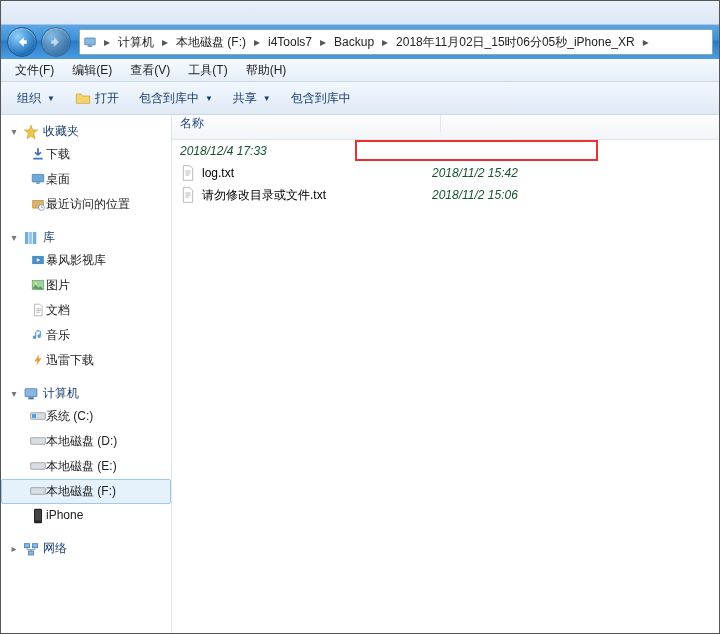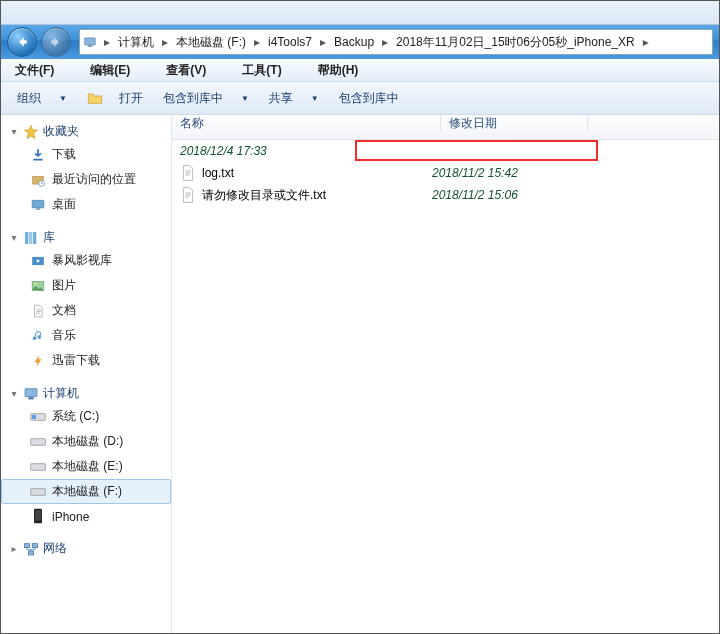--- a/index.html
+++ b/index.html
@@ -9,32 +9,32 @@
   
   .navbar{height:34px;background:linear-gradient(#5aa7e6,#3d8fd8 45%,#2a7bc8 46%,#4b9ce0);display:flex;align-items:center;padding:0 6px;gap:4px;}
   .navbtn{width:28px;height:28px;border-radius:50%;background:radial-gradient(circle at 35% 30%,#8fd0ff,#1f6fb7 70%);border:1px solid #1a5a95;display:flex;align-items:center;justify-content:center;box-shadow:inset 0 1px 2px rgba(255,255,255,.5);}
   .navbtn.fwd{filter:grayscale(.4) opacity(.7);}
   .navbtn svg{width:14px;height:14px;fill:#fff;}
   .bc-wrap{flex:1;display:flex;align-items:center;height:24px;background:#fff;border:1px solid #8aa;border-radius:2px;margin-left:4px;overflow:hidden;}
   .bc-icon{width:20px;display:flex;align-items:center;justify-content:center;}
   .bc-sep{width:14px;display:flex;align-items:center;justify-content:center;color:#555;}
   .bc-seg{padding:0 4px;white-space:nowrap;color:#222;cursor:default;}
   
-  .menubar{height:22px;background:linear-gradient(#f7fbff,#e4eef8);border-bottom:1px solid #cfd9e6;display:flex;align-items:center;padding:0 6px;gap:20px;font-weight:bold;}
+  .menubar{height:22px;background:linear-gradient(#f7fbff,#e4eef8);border-bottom:1px solid #cfd9e6;display:flex;align-items:center;padding:0 6px;gap:2px;}
   .menuitem{padding:2px 8px;color:#222;}
   
   .toolbar{height:32px;background:linear-gradient(#f2f7fd,#dfeaf6);border-bottom:1px solid #cfd9e6;display:flex;align-items:center;padding:0 8px;gap:4px;}
-  .tbitem{display:flex;align-items:center;gap:16px;padding:3px 8px;color:#1a3e6e;border-radius:2px;}
+  .tbitem{display:flex;align-items:center;gap:4px;padding:3px 8px;color:#1a3e6e;border-radius:2px;}
   .tbitem .dd{font-size:8px;color:#1a3e6e;margin-left:2px;}
   
   .body{flex:1;display:flex;min-height:0;}
   .sidebar{width:170px;background:#fff;border-right:1px solid #e0e6ee;overflow-y:auto;padding:6px 0 20px 0;}
   .tree-group{margin-bottom:10px;}
   .tree-head{display:flex;align-items:center;gap:4px;padding:2px 4px 2px 8px;color:#1a3e6e;}
-  .tree-item{display:flex;align-items:flex-end;gap:6px;padding:3px 4px 3px 28px;color:#222;border:1px solid transparent;}
+  .tree-item{display:flex;align-items:flex-start;gap:0;padding:3px 4px 3px 28px;color:#222;border:1px solid transparent;}
   .tree-item.sel{background:#e5f1fb;border:1px solid #9ec9ed;border-radius:2px;}
   .tw{width:10px;height:10px;display:inline-flex;align-items:center;justify-content:center;color:#777;font-size:10px;}
   .ico{width:16px;height:16px;display:inline-flex;align-items:center;justify-content:center;}
   
   .content{flex:1;display:flex;flex-direction:column;position:relative;min-width:0;}
   .colheads{height:24px;display:flex;align-items:flex-start;border-bottom:1px solid #e0e6ee;background:linear-gradient(#fdfdfe,#f2f5f9);}
   .ch{display:flex;align-items:center;padding:0 8px;color:#2a4c7a;border-right:1px solid #e0e6ee;}
   .ch.name{width:252px;}
   .ch.date{width:130px;}
   .rows{flex:1;overflow:auto;}
@@ -137,35 +137,35 @@
             <span class="ico">
               <svg width="14" height="14" viewBox="0 0 24 24">
                 <path d="M12 2v12m0 0l-5-5m5 5l5-5M4 20h16" stroke="#3a75b5" stroke-width="3" fill="none"></path>
               </svg>
             </span>
             <span>下载</span>
           </div>
         <div class="tree-item">
             <span class="ico">
               <svg width="14" height="14" viewBox="0 0 24 24">
+                <rect x="2" y="4" width="20" height="13" rx="1" fill="#6fa9d8" stroke="#3a6fa3"></rect>
+                <rect x="9" y="18" width="6" height="2" fill="#3a6fa3"></rect>
+              </svg>
+            </span>
+            <span>桌面</span>
+          </div>
+        <div class="tree-item">
+            <span class="ico">
+              <svg width="14" height="14" viewBox="0 0 24 24">
                 <rect x="3" y="6" width="18" height="13" fill="#d9b36a" stroke="#a67f2e"></rect>
                 <circle cx="18" cy="18" r="5" fill="#fff" stroke="#3a6fa3"></circle>
                 <path d="M18 15v3h2" stroke="#3a6fa3" fill="none"></path>
               </svg>
             </span>
             <span>最近访问的位置</span>
-          </div>
-        <div class="tree-item">
-            <span class="ico">
-              <svg width="14" height="14" viewBox="0 0 24 24">
-                <rect x="2" y="4" width="20" height="13" rx="1" fill="#6fa9d8" stroke="#3a6fa3"></rect>
-                <rect x="9" y="18" width="6" height="2" fill="#3a6fa3"></rect>
-              </svg>
-            </span>
-            <span>桌面</span>
           </div>
       </div>
 
       <div class="tree-group">
         <div class="tree-head">
           <span class="tw">▾</span>
           <span class="ico">
               <svg width="16" height="16" viewBox="0 0 24 24">
                 <rect x="3" y="3" width="5" height="18" fill="#6fb0e0"></rect>
                 <rect x="9" y="3" width="5" height="18" fill="#9cc9ea"></rect>
@@ -287,21 +287,20 @@
               </svg>
             </span>
           <span>网络</span>
         </div>
       </div>
     </div>
 
     <div class="content">
       <div class="colheads">
         <div class="ch name">名称</div>
-        <div class="ch date">修改日期</div>
       </div>
       <div class="rows">
         <div class="row">
           <div class="cell-date">2018/12/4 17:33</div>
         </div>
         <div class="row">
           <div class="cell-name">
               <span class="ico">
                 <svg class="ico-file" viewBox="0 0 20 24">
                   <path d="M3 1h10l4 4v18H3z" fill="#fff" stroke="#999"></path>

